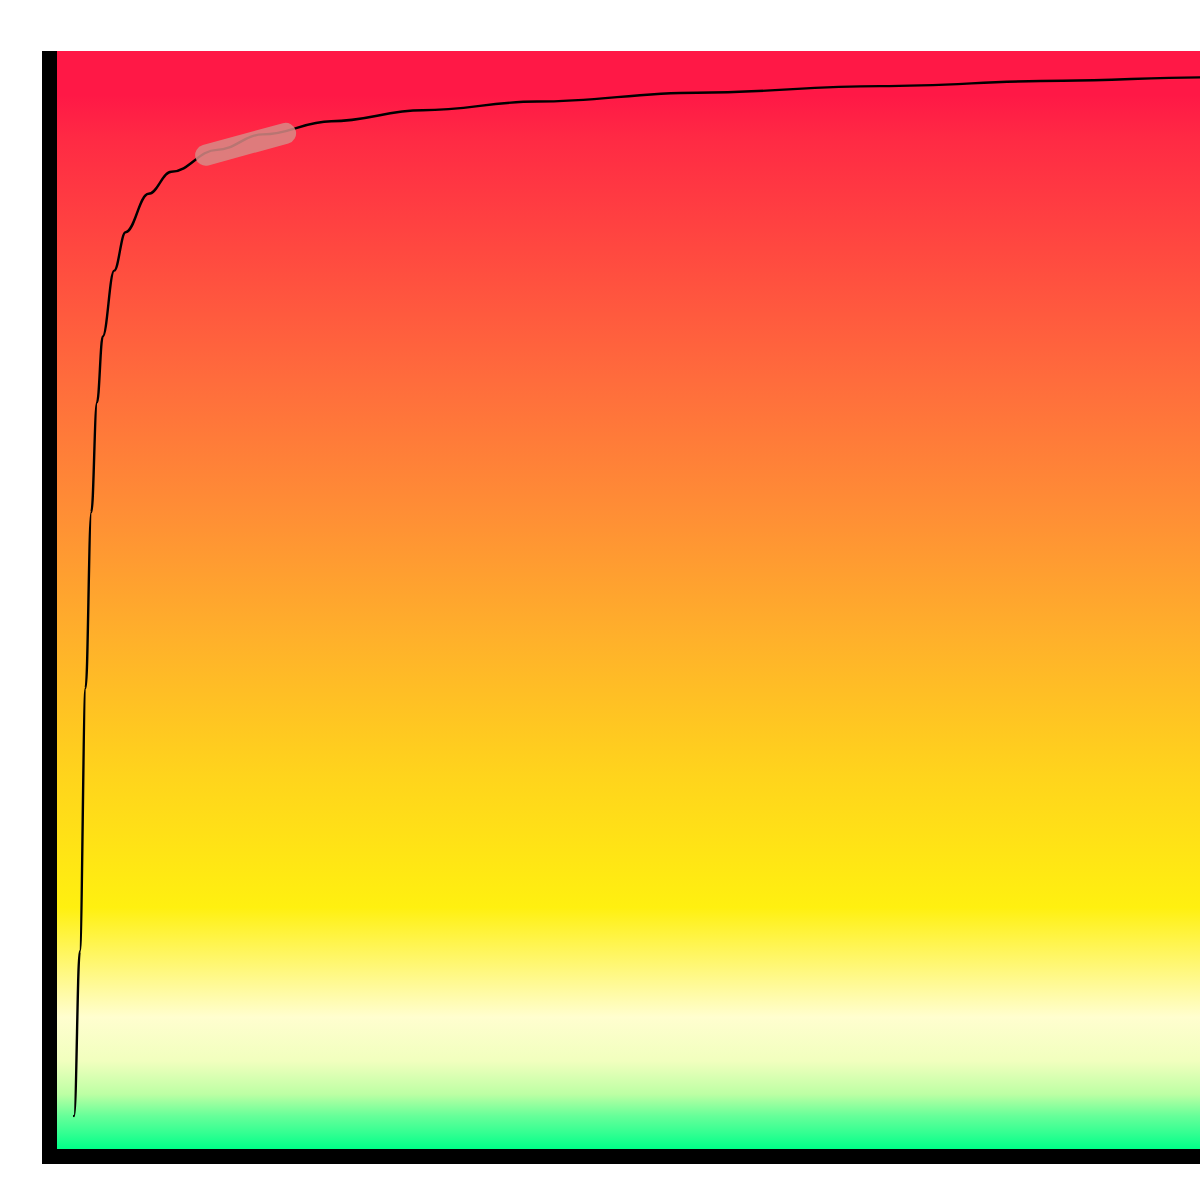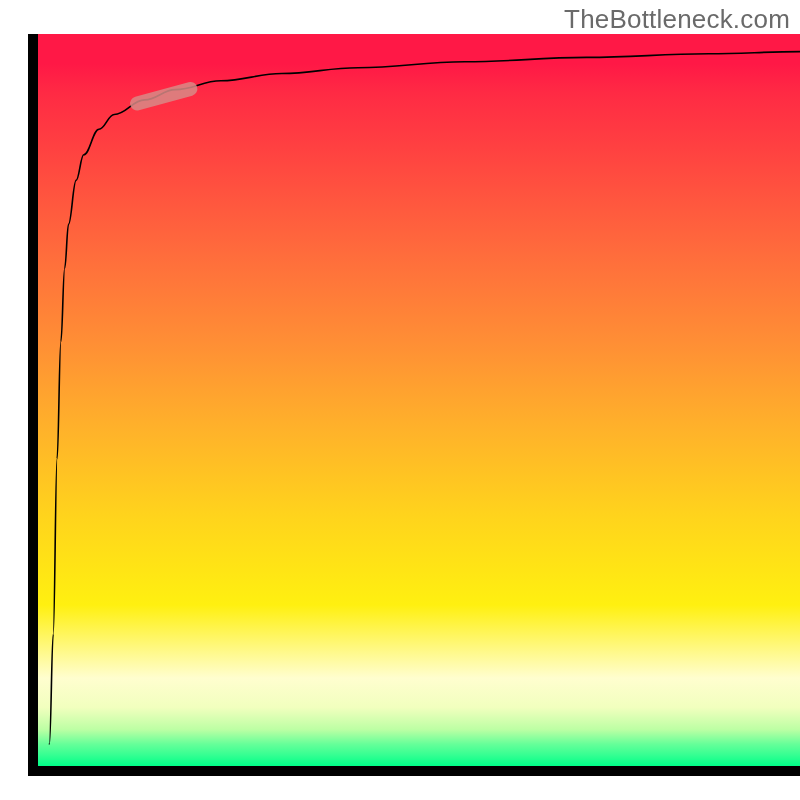--- a/index.html
+++ b/index.html
@@ -78,21 +78,20 @@
     stroke-width: 14;
     stroke-linecap: round;
     opacity: 0.85;
   }
 </style>
 </head>
 <body>
 
 <div class="stage">
 
-  <div class="watermark">TheBottleneck.com</div>
 
   <div class="plot-frame">
     <div class="gradient"></div>
 
     <svg class="curve" viewBox="0 0 762 732" preserveAspectRatio="none">
       <path id="curvePath" class="curve-path" d="M 11.4 710.0 C 13.0 710.0, 13.7 600.2, 15.2 600.2 C 16.8 600.2, 17.5 424.6, 19.1 424.6 C 20.6 424.6, 21.3 307.4, 22.9 307.4 C 24.4 307.4, 25.1 234.2, 26.7 234.2 C 28.2 234.2, 29.0 190.3, 30.5 190.3 C 33.5 190.3, 35.1 146.4, 38.1 146.4 C 41.1 146.4, 42.7 120.8, 45.7 120.8 C 51.8 120.8, 54.9 95.2, 61.0 95.2 C 67.1 95.2, 70.1 80.5, 76.2 80.5 C 88.4 80.5, 94.5 65.9, 106.7 65.9 C 118.9 65.9, 125.0 55.6, 137.2 55.6 C 155.4 55.6, 164.6 46.8, 182.9 46.8 C 207.3 46.8, 219.5 39.5, 243.8 39.5 C 274.3 39.5, 289.6 33.7, 320.0 33.7 C 362.7 33.7, 384.0 27.8, 426.7 27.8 C 475.5 27.8, 499.9 23.4, 548.6 23.4 C 597.4 23.4, 621.8 19.8, 670.6 19.8 C 707.1 19.8, 725.4 17.6, 762.0 17.6"></path>
       <path id="markerPath" class="marker" d="M 99.1 69.5 L 152.4 54.9"></path>
     </svg>
   </div>
 

